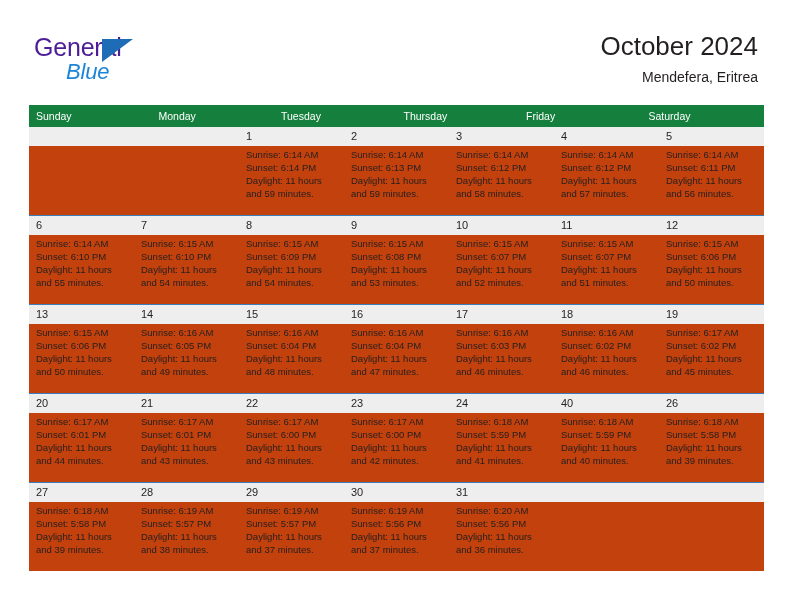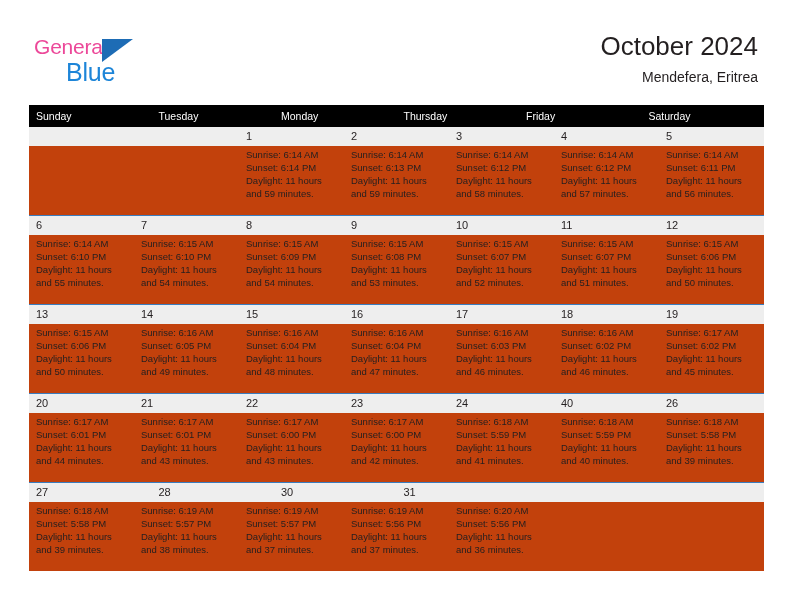--- a/index.html
+++ b/index.html
@@ -33,42 +33,43 @@
     position: absolute;
     left: 34px;
     top: 33px;
     width: 180px;
     height: 55px;
   }
   .brand-general {
     position: absolute;
     left: 0;
     top: 0;
-    font-size: 21px;
+    font-size: 25px;
     letter-spacing: -0.2px;
-    color: #ec4899;
+    color: #4c1d95;
     line-height: 28px;
   }
   .brand-triangle {
     position: absolute;
     left: 68px;
     top: 6px;
     width: 0;
     height: 0;
     border-left: 31px solid #1d6cb5;
     border-bottom: 23px solid transparent;
   }
   .brand-blue {
     position: absolute;
     left: 32px;
     top: 25px;
-    font-size: 25px;
+    font-size: 22px;
     letter-spacing: -0.2px;
     color: #1d85d8;
     line-height: 28px;
+    font-style: italic;
   }
 
   .title-block {
     position: absolute;
     right: 34px;
     top: 30px;
     text-align: right;
   }
   .month-title {
     font-size: 26px;
@@ -87,21 +88,21 @@
 
   
   .calendar {
     position: absolute;
     left: 29px;
     top: 105px;
     width: 735px;
   }
   .dow-row {
     display: flex;
-    background: #000000;
+    background: #15803d;
     height: 22px;
   }
   .dow {
     flex: 1 1 0;
     box-sizing: border-box;
     padding-left: 7px;
     font-size: 10.5px;
     color: #ffffff;
     line-height: 22px;
     white-space: nowrap;
@@ -164,22 +165,22 @@
     <div class="title-block">
       <div class="month-title">October 2024</div>
       <div class="location">Mendefera, Eritrea</div>
     </div>
 
   </div>
 
   <div class="calendar">
     <div class="dow-row" id="dow-row">
         <div class="dow">Sunday</div>
+        <div class="dow">Monday</div>
         <div class="dow">Tuesday</div>
-        <div class="dow">Monday</div>
         <div class="dow">Thursday</div>
         <div class="dow">Friday</div>
         <div class="dow">Saturday</div>
       </div>
     <div id="weeks-container">
         <div class="week">
           <div class="week-daterow">
             <div class="daynum empty"></div>
             <div class="daynum empty"></div>
             <div class="daynum">1</div>
@@ -395,20 +396,21 @@
               <div class="line">Sunset: 5:58 PM</div>
               <div class="line">Daylight: 11 hours</div>
               <div class="line">and 39 minutes.</div>
             </div>
           </div>
         </div>
         <div class="week">
           <div class="week-daterow">
             <div class="daynum">27</div>
             <div class="daynum">28</div>
+            <div class="daynum">29</div>
             <div class="daynum">30</div>
             <div class="daynum">31</div>
             <div class="daynum empty"></div>
             <div class="daynum empty"></div>
           </div>
           <div class="week-bodyrow">
             <div class="daybody">
               <div class="line">Sunrise: 6:18 AM</div>
               <div class="line">Sunset: 5:58 PM</div>
               <div class="line">Daylight: 11 hours</div>

